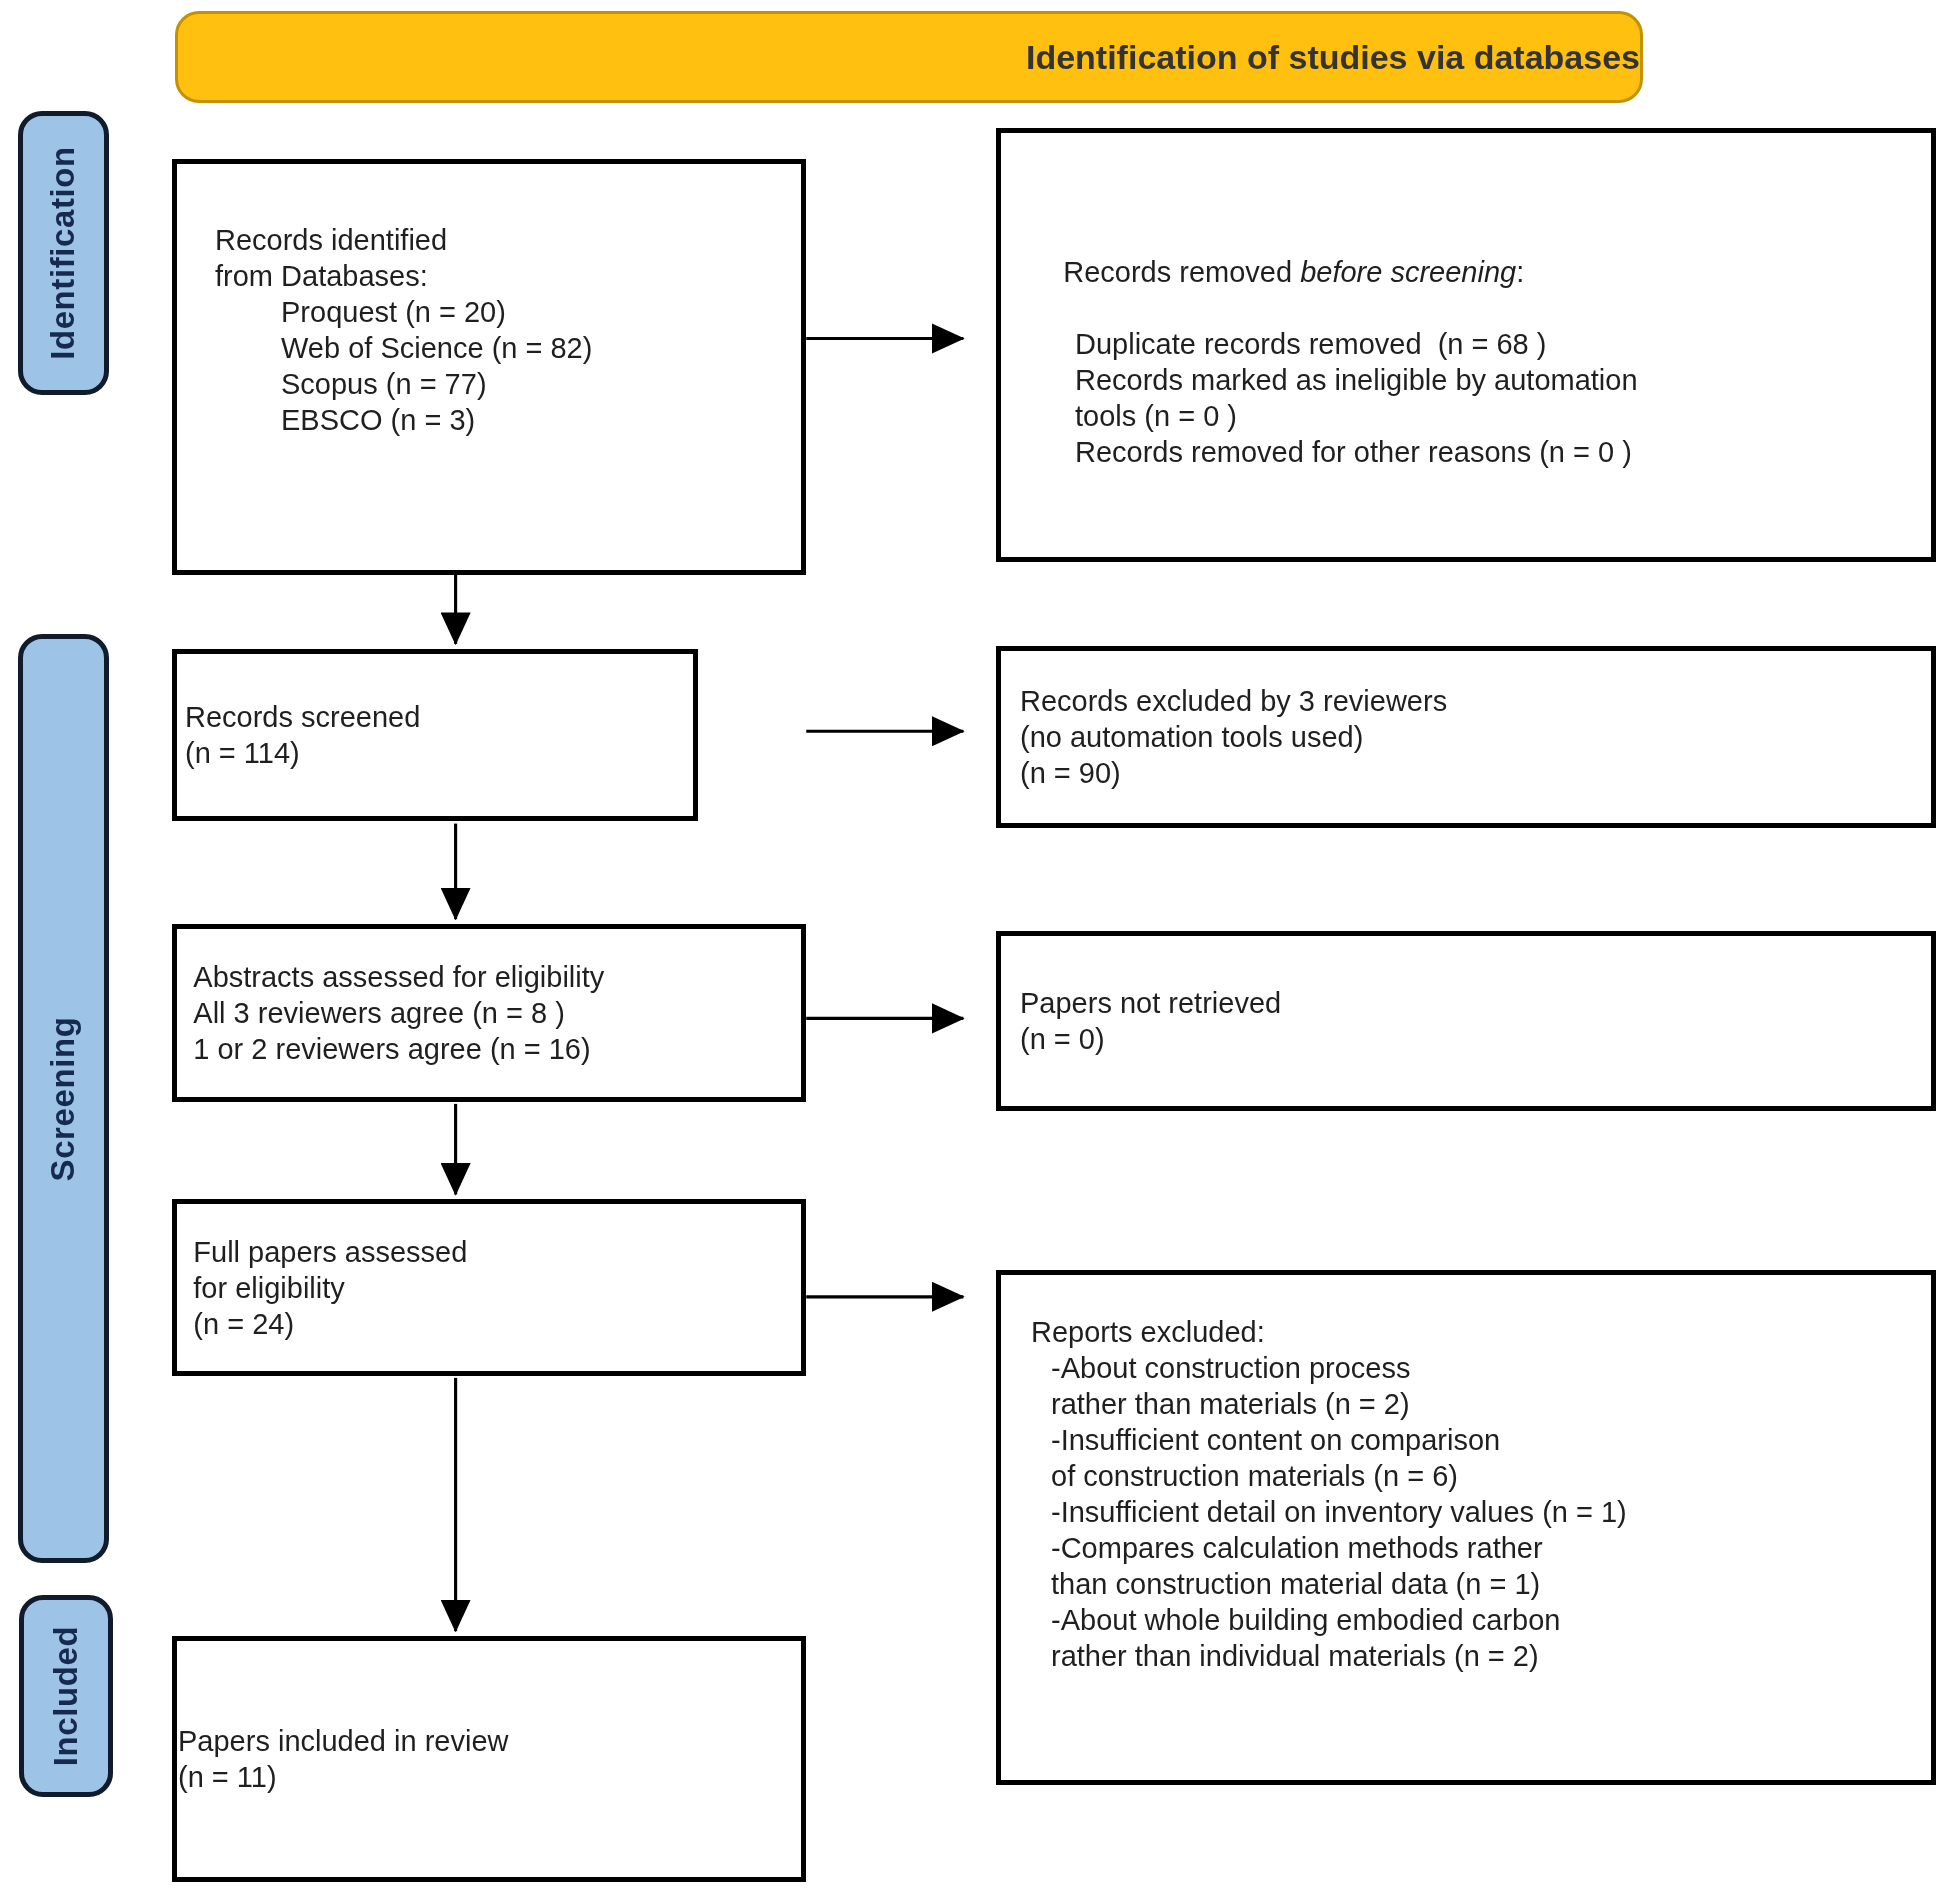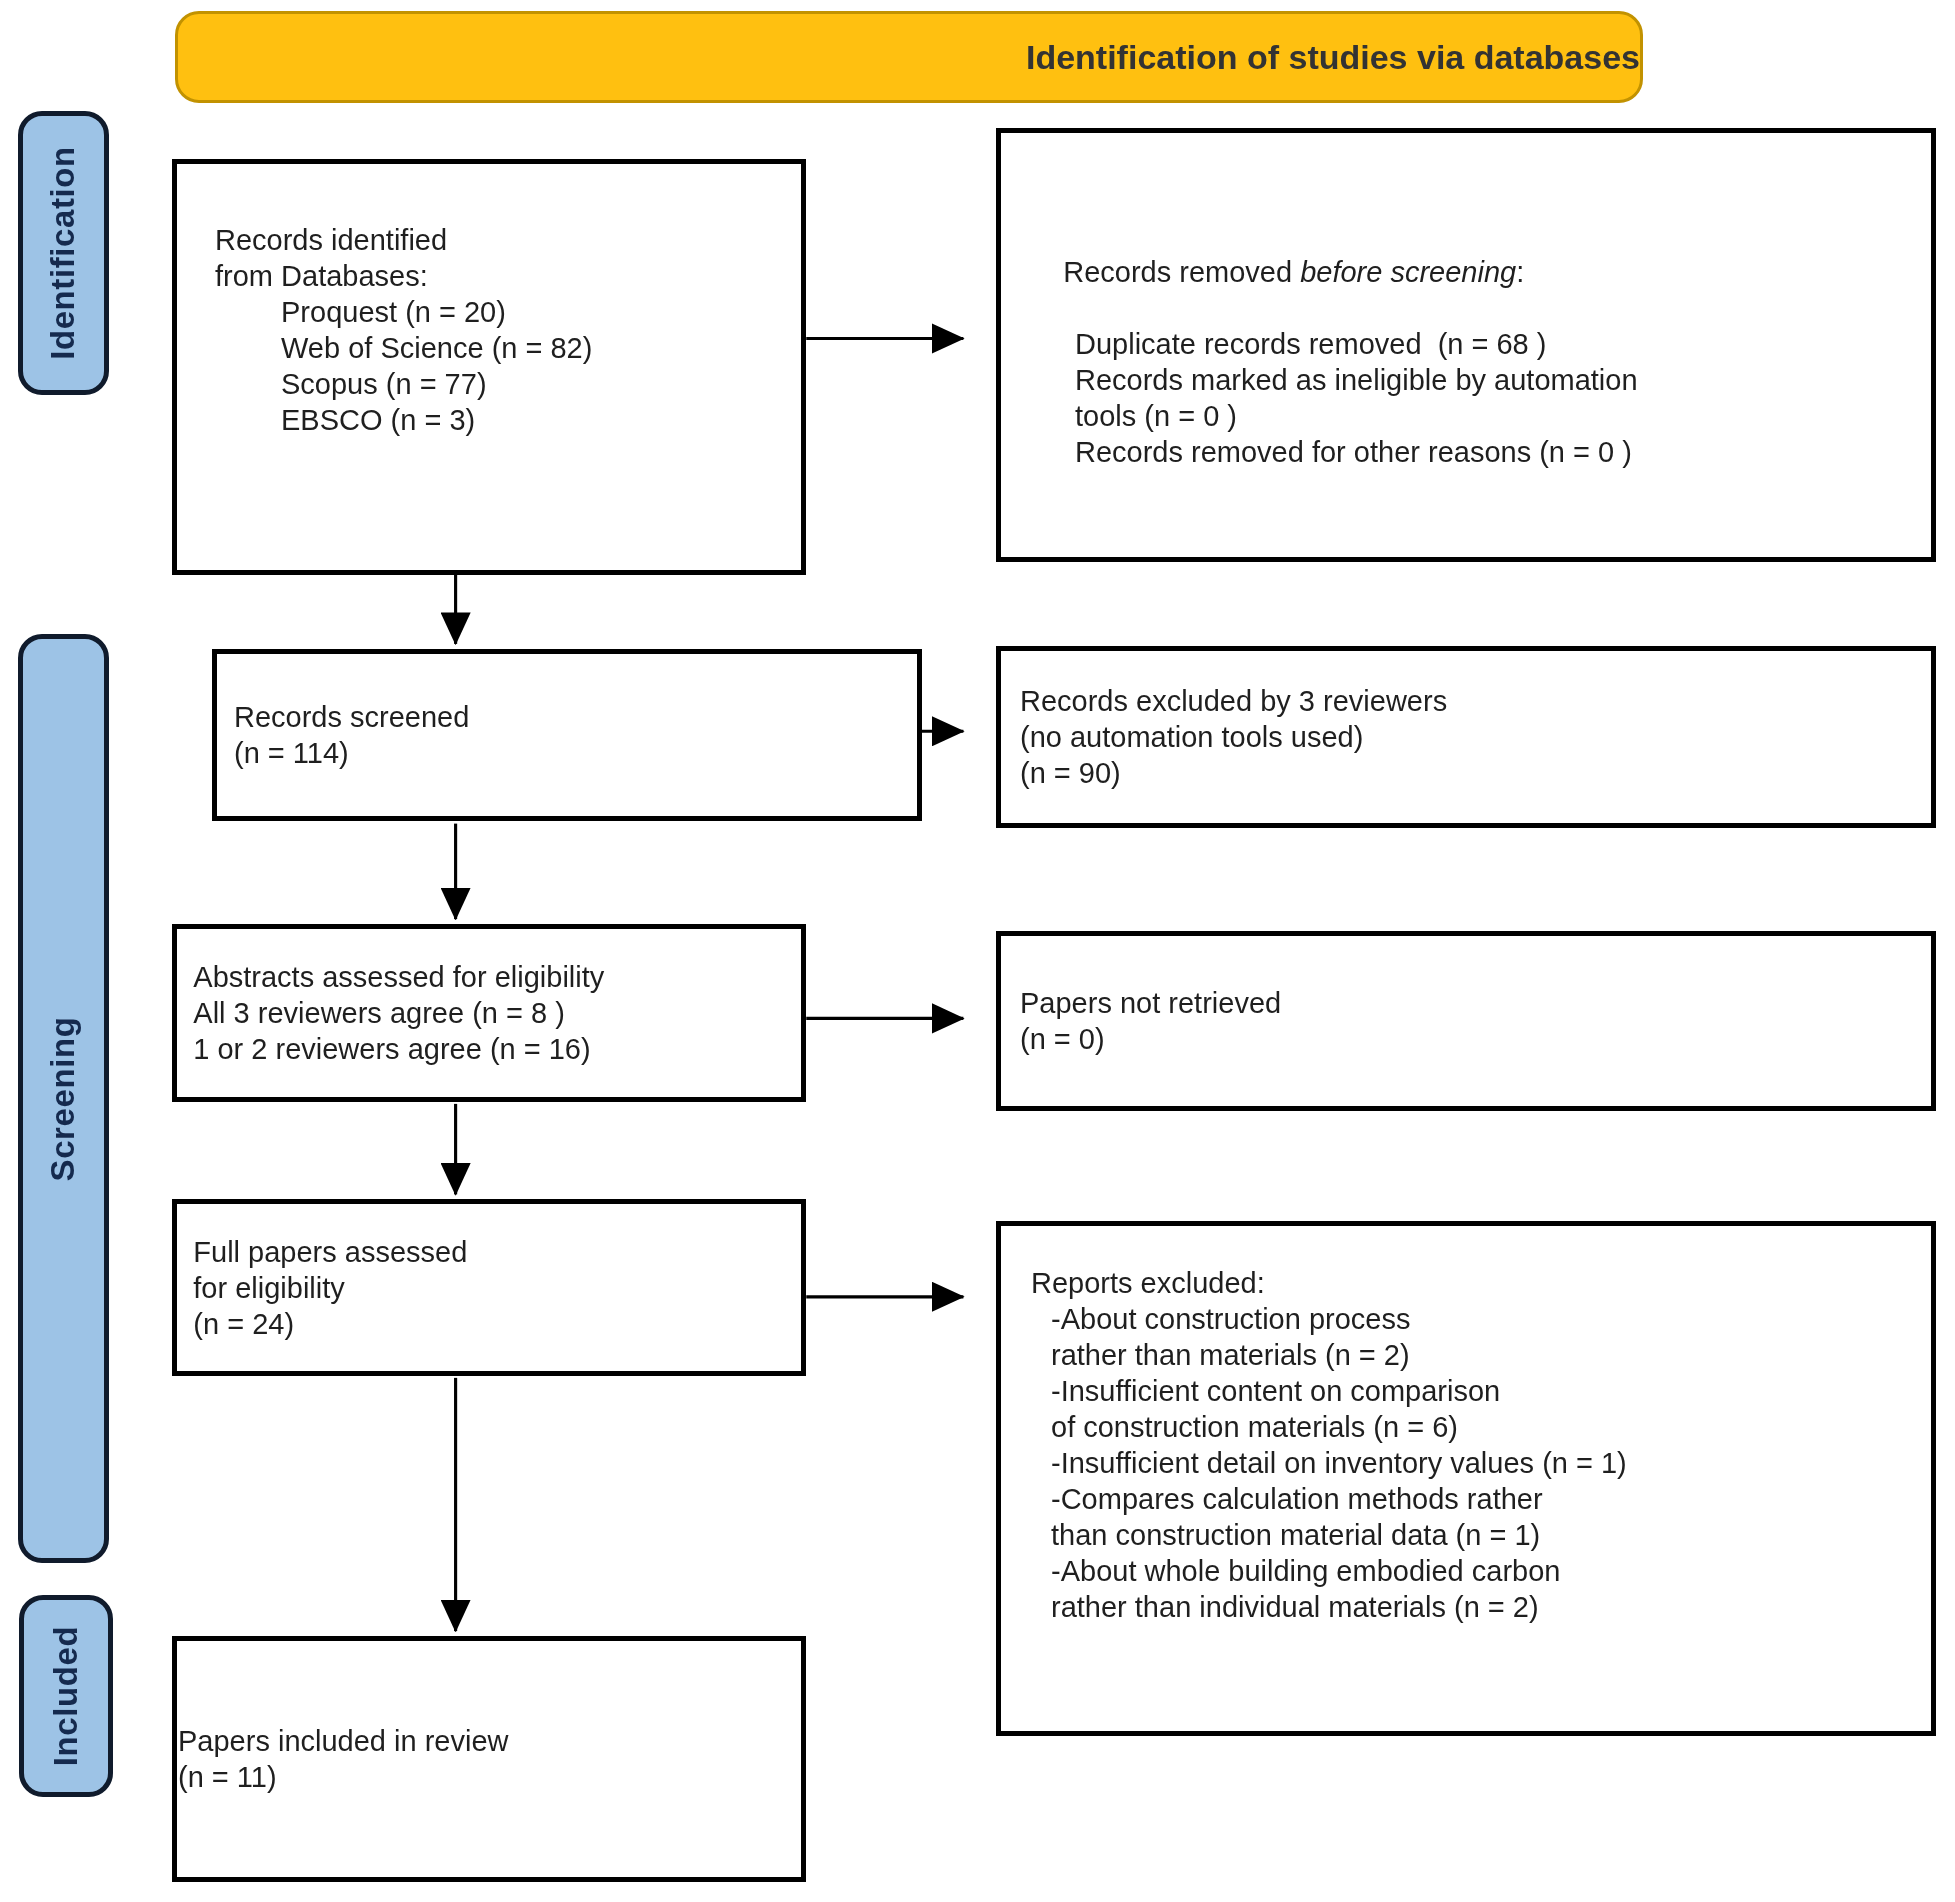--- a/index.html
+++ b/index.html
@@ -36,30 +36,30 @@
     position:absolute;z-index:2;background:var(--box-fill);
     border:5px solid var(--box-border);box-sizing:border-box;
     display:flex;flex-direction:column;justify-content:center;
     font-size:29px;line-height:36px;
   }
   .box .line{white-space:pre;}
   .box .it{font-style:italic;}
   
   #box-records-identified{left:172px;top:128px;width:634px;height:416px;padding-left:38px;justify-content:flex-start;padding-top:58px;margin-top:31px;}
   #box-records-identified .indent{margin-left:66px;}
-  #box-records-screened{left:172px;top:649px;width:710px;height:172px;padding-left:17px;margin-left:40px;}
+  #box-records-screened{left:172px;top:649px;width:526px;height:172px;padding-left:8px;}
   #box-abstracts-assessed{left:172px;top:924px;width:634px;height:178px;padding-left:16.3px;}
   #box-full-papers-assessed{left:172px;top:1199px;width:634px;height:177px;padding-left:16.3px;}
   #box-papers-included{left:172px;top:1636px;width:634px;height:246px;padding-left:1px;}
   
   #box-records-removed{left:996px;top:128px;width:940px;height:434px;padding-left:30px;justify-content:flex-start;padding-top:85px;}
   #box-records-removed .indent{margin-left:44px;}
   #box-records-excluded{left:996px;top:646px;width:940px;height:182px;padding-left:19px;}
   #box-papers-not-retrieved{left:996px;top:931px;width:940px;height:180px;padding-left:19px;}
-  #box-reports-excluded{left:996px;top:1221px;width:940px;height:515px;padding-left:30px;justify-content:flex-start;padding-top:39px;}
+  #box-reports-excluded{left:996px;top:1270px;width:940px;height:515px;padding-left:30px;justify-content:flex-start;padding-top:39px;}
   #box-reports-excluded .indent{margin-left:20px;}
 </style>
 </head>
 <body>
 
 <svg class="arrows" width="1955" height="1903" viewBox="0 0 3111 3027">
   <defs>
     <marker id="ah" markerUnits="userSpaceOnUse" markerWidth="52" markerHeight="48" refX="50" refY="24" orient="auto">
       <path d="M0,0 L52,24 L0,48 Z" fill="#000000"></path>
     </marker>

